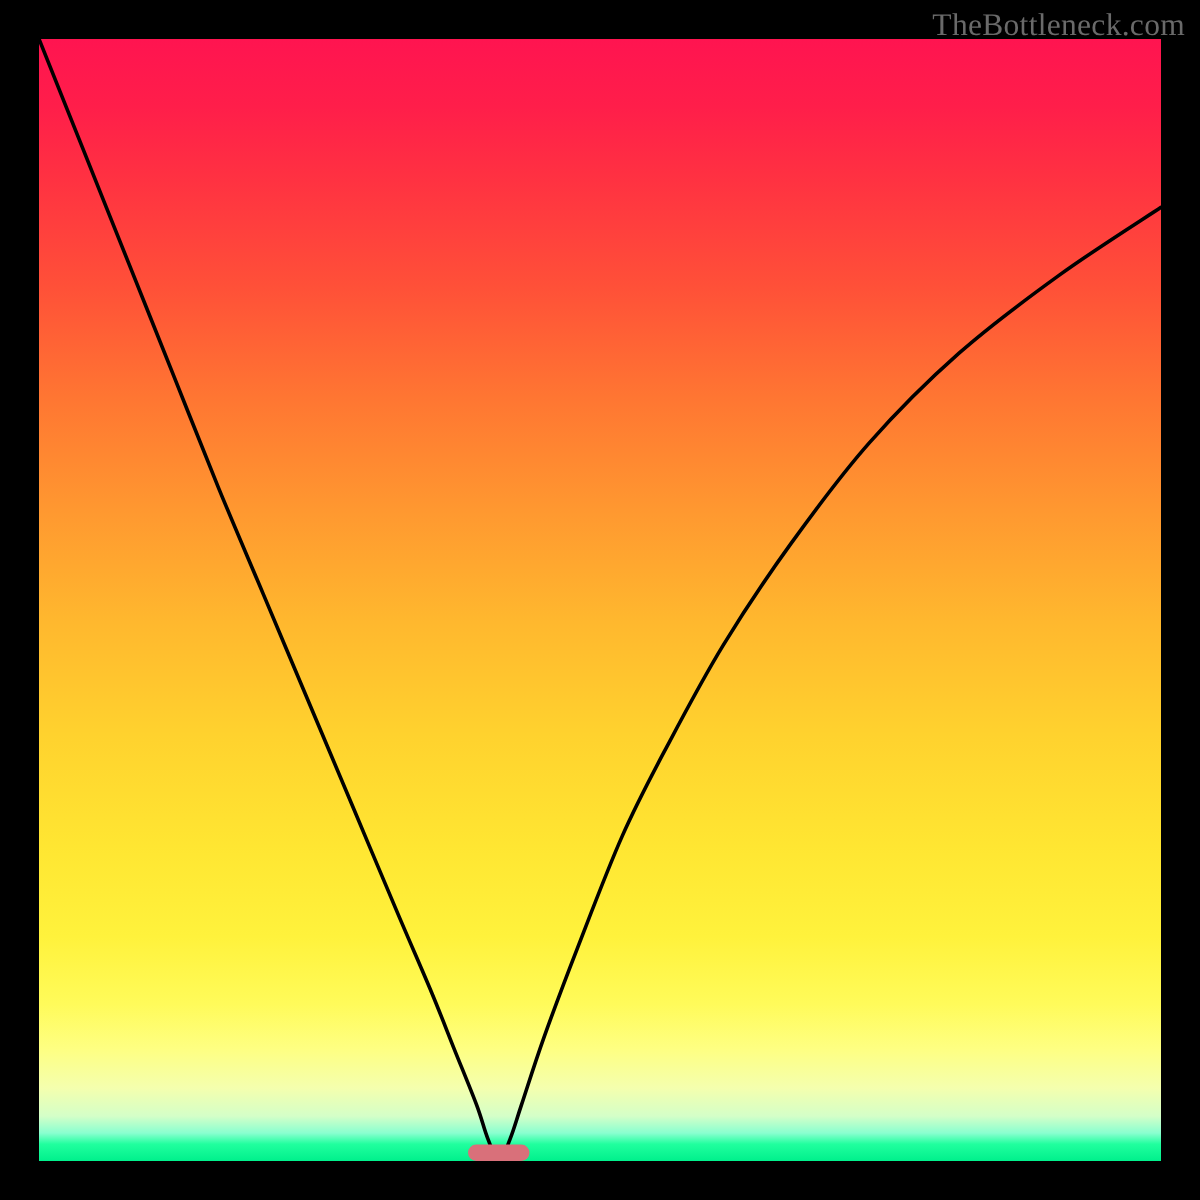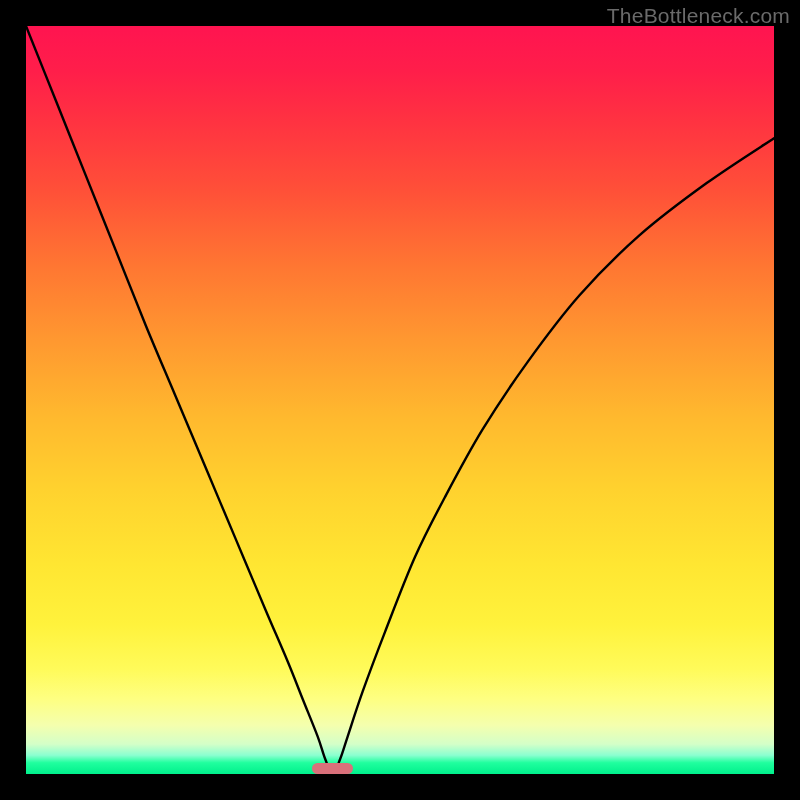--- a/index.html
+++ b/index.html
@@ -11,20 +11,21 @@
     overflow: hidden;
     font-family: Arial, Helvetica, sans-serif;
   }
   .frame {
     position: absolute;
     left: 0;
     top: 0;
     width: 800px;
     height: 800px;
     background: #000;
+    font-family: Liberation Serif, serif;
   }
   .plot-area {
     position: absolute;
     left: 26px;
     top: 26px;
     width: 748px;
     height: 748px;
     overflow: hidden;
   }
   .gradient {

